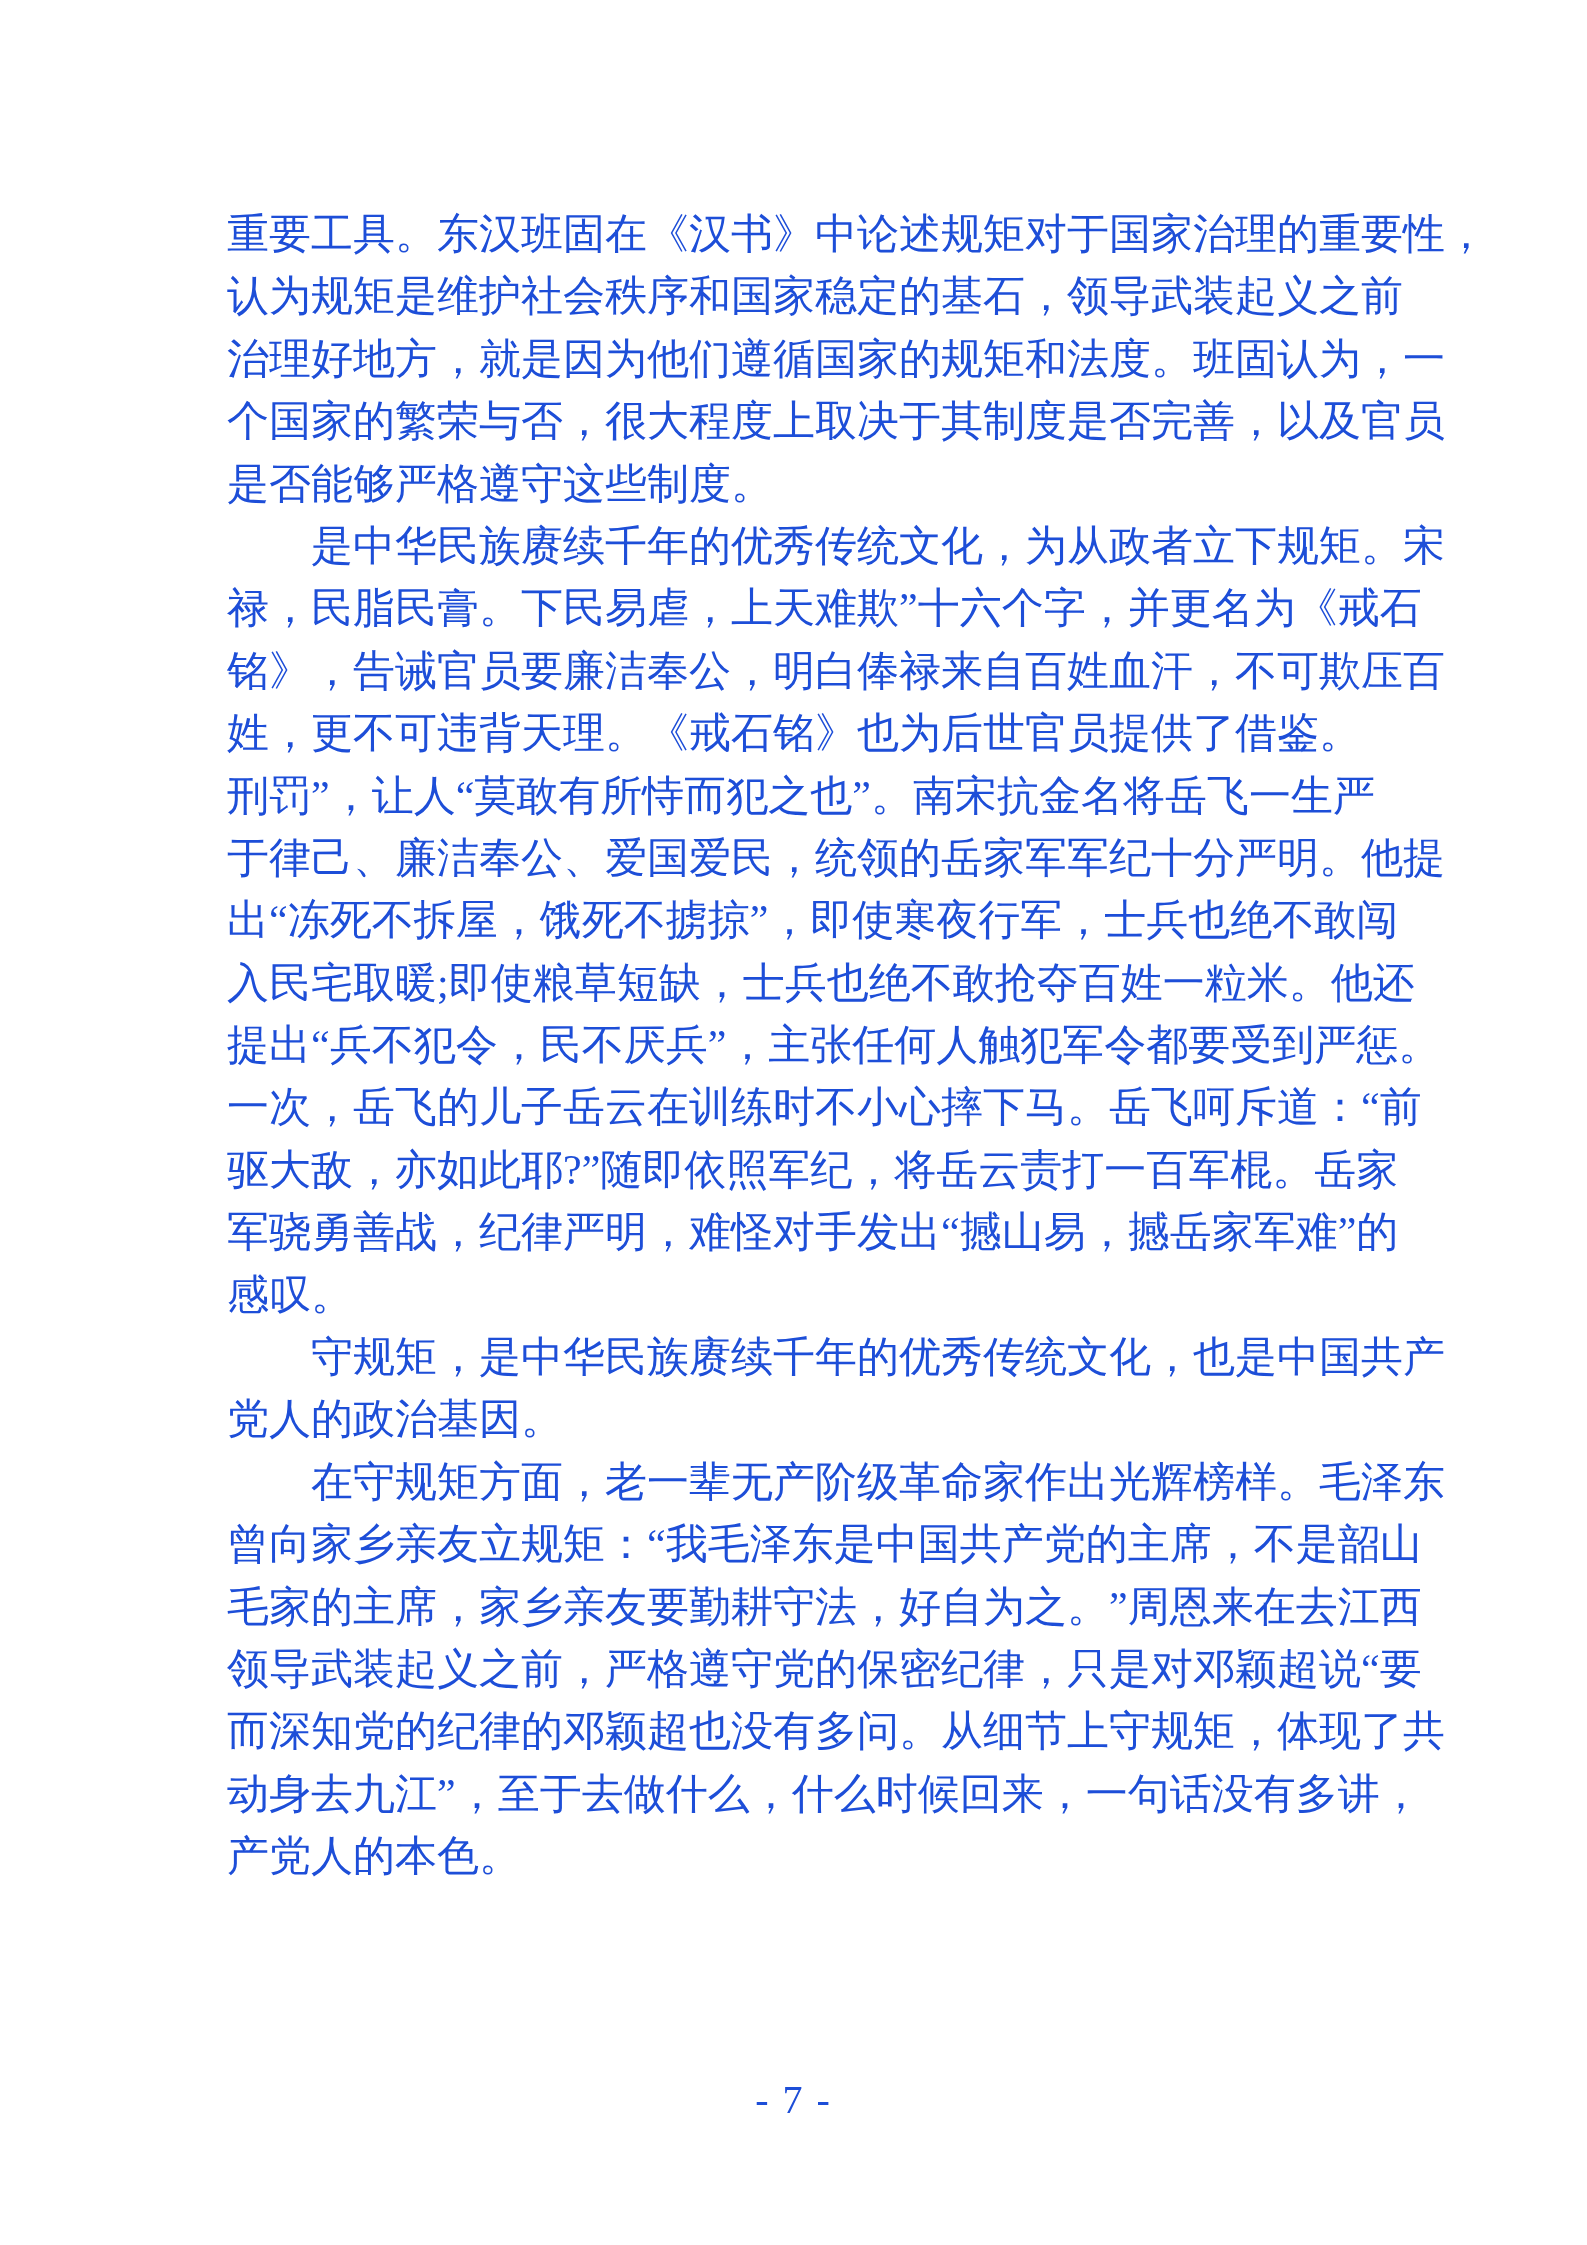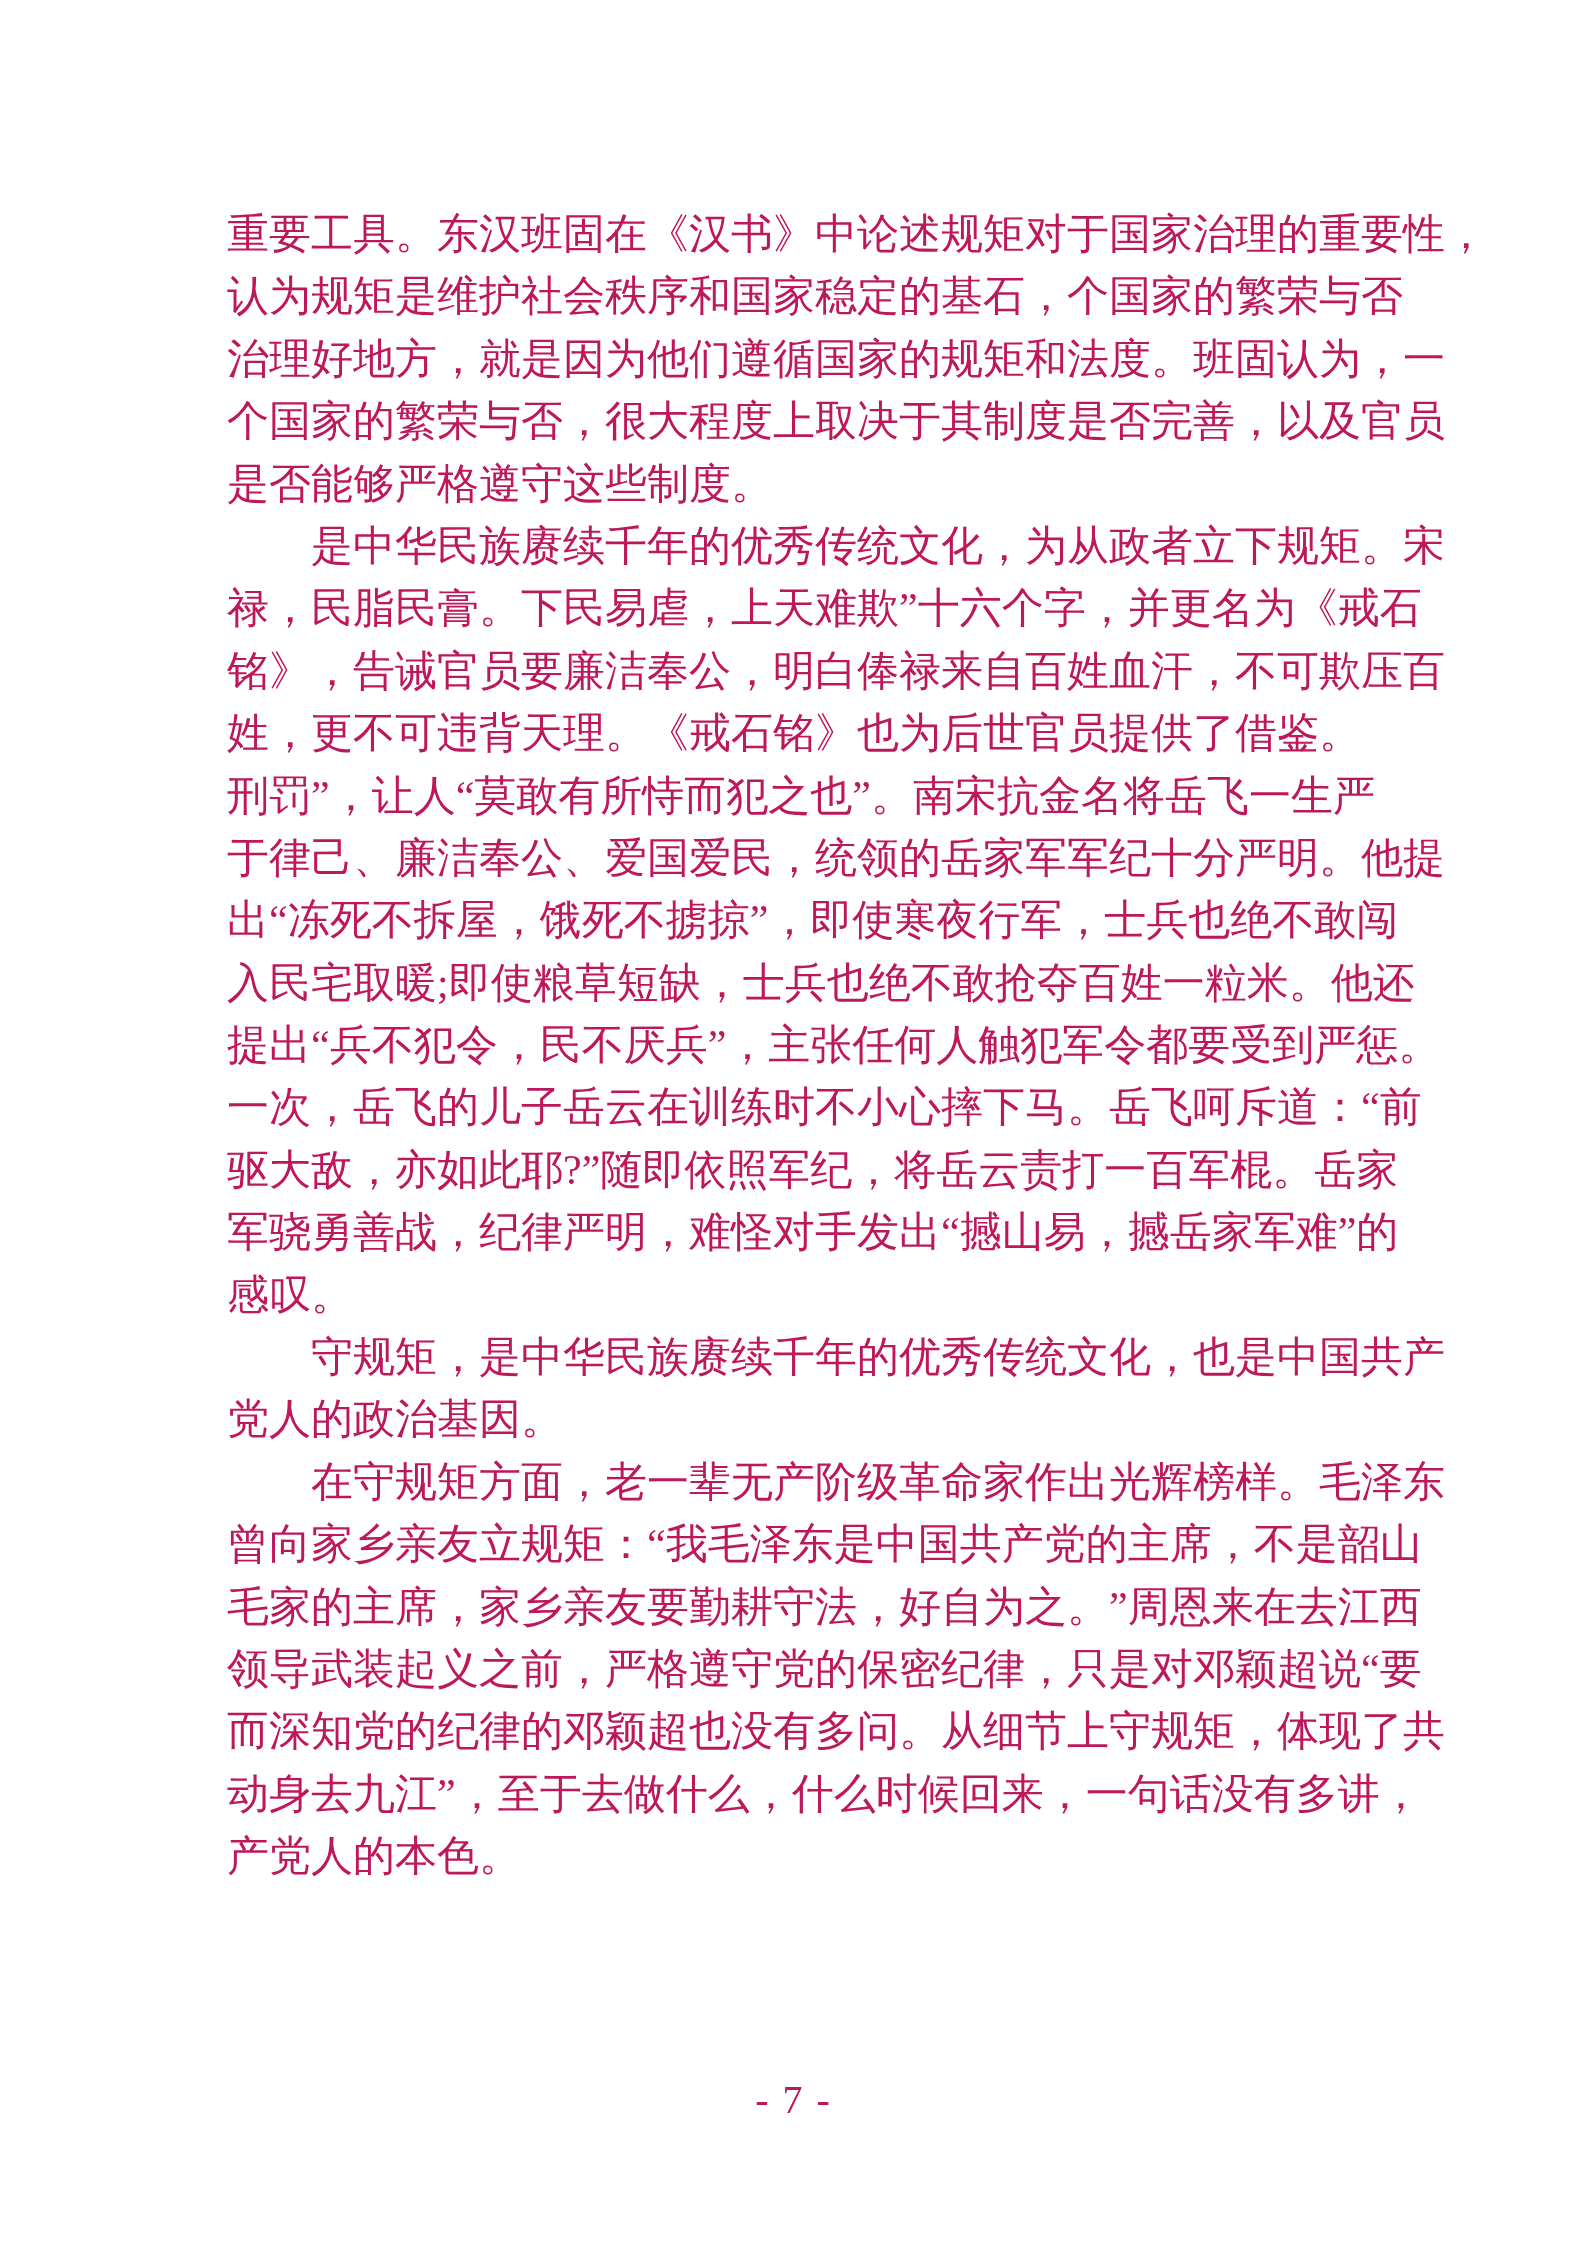--- a/index.html
+++ b/index.html
@@ -5,21 +5,21 @@
   html, body {
     margin: 0;
     padding: 0;
     background: #ffffff;
   }
   .page {
     position: relative;
     width: 1587px;
     height: 2245px;
     background: #ffffff;
-    color: #be185d;
+    color: #1d4ed8;
     font-family: "Liberation Serif", "DejaVu Serif", serif;
     overflow: hidden;
   }
   .text-block {
     position: absolute;
     left: 227px;
     top: 203px;
     width: 1224px;
   }
   .line {
@@ -43,21 +43,21 @@
     line-height: 56px;
     letter-spacing: 2px;
   }
 </style>
 </head>
 <body>
 
 <div class="page">
   <div class="text-block">
     <div class="line">重要工具。东汉班固在《汉书》中论述规矩对于国家治理的重要性，</div>
-    <div class="line">认为规矩是维护社会秩序和国家稳定的基石，个国家的繁荣与否</div>
+    <div class="line">认为规矩是维护社会秩序和国家稳定的基石，领导武装起义之前</div>
     <div class="line">治理好地方，就是因为他们遵循国家的规矩和法度。班固认为，一</div>
     <div class="line">个国家的繁荣与否，很大程度上取决于其制度是否完善，以及官员</div>
     <div class="line">是否能够严格遵守这些制度。</div>
     <div class="line indent">是中华民族赓续千年的优秀传统文化，为从政者立下规矩。宋</div>
     <div class="line">禄，民脂民膏。下民易虐，上天难欺”十六个字，并更名为《戒石</div>
     <div class="line">铭》，告诫官员要廉洁奉公，明白俸禄来自百姓血汗，不可欺压百</div>
     <div class="line">姓，更不可违背天理。《戒石铭》也为后世官员提供了借鉴。</div>
     <div class="line">刑罚”，让人“莫敢有所恃而犯之也”。南宋抗金名将岳飞一生严</div>
     <div class="line">于律己、廉洁奉公、爱国爱民，统领的岳家军军纪十分严明。他提</div>
     <div class="line">出“冻死不拆屋，饿死不掳掠”，即使寒夜行军，士兵也绝不敢闯</div>

